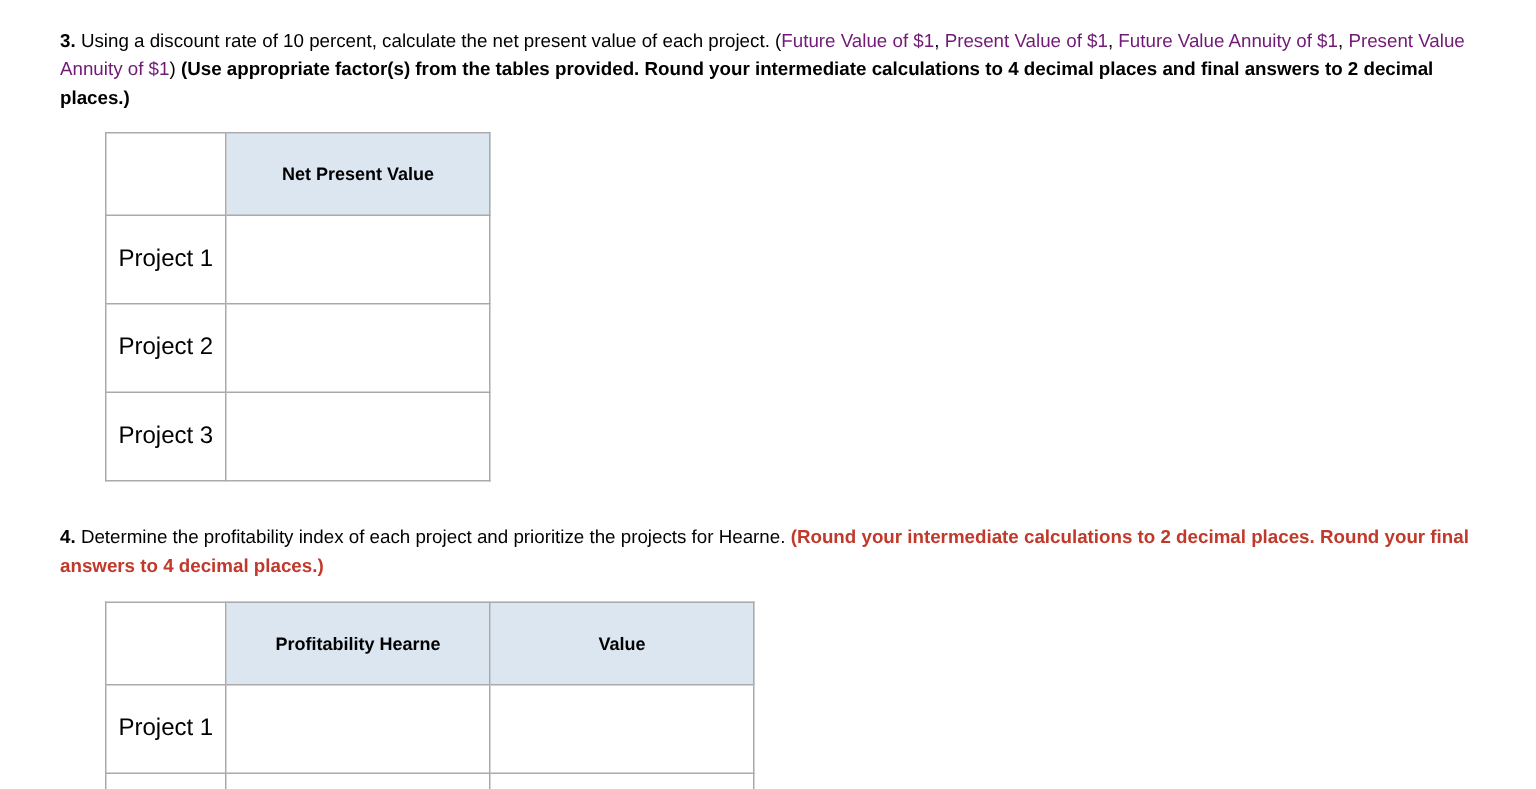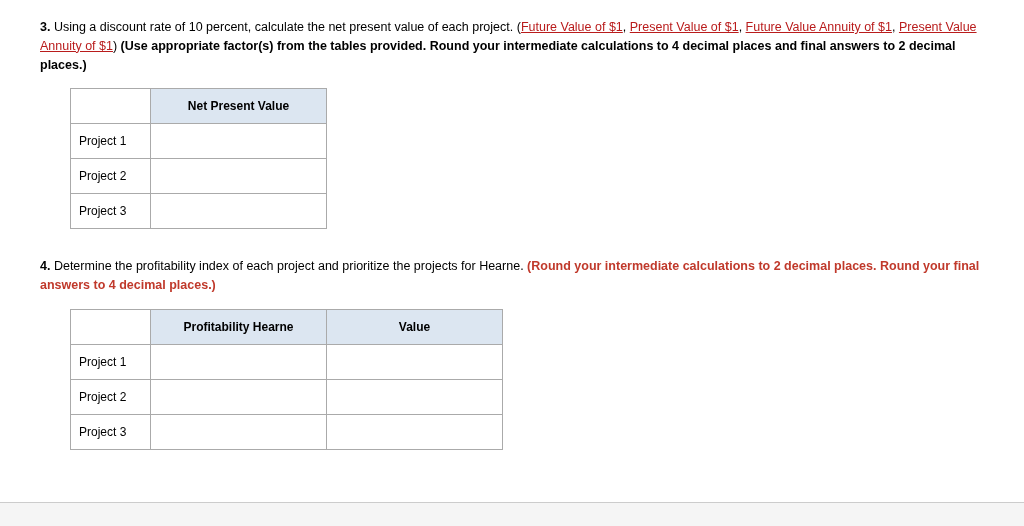--- a/index.html
+++ b/index.html
@@ -26,57 +26,56 @@
       line-height: 1.5;
       margin-bottom: 14px;
       color: #000;
     }
 
     .question-number {
       font-weight: bold;
     }
 
     .link-text {
-      text-decoration: underline;
-      color: #b91c1c;
+      color: #701a75;
     }
 
     .bold-red {
       color: #c0392b;
       font-weight: bold;
     }
 
     .bold-black {
       font-weight: bold;
     }
 
     table {
       border-collapse: collapse;
       margin-left: 30px;
     }
 
     table th, table td {
       border: 1px solid #aaa;
-      padding: 10px 8px;
+      padding: 20px 8px;
       font-size: 12px;
       min-width: 100px;
       height: 22px;
       background: #fff;
     }
 
     table th {
       background: #dce6f1;
       font-weight: bold;
       text-align: center;
     }
 
     table td.label-cell {
       background: #fff;
       min-width: 80px;
-      font-size: 12px;
+      font-size: 16px;
     }
 
     table td.input-cell {
       background: #fff;
       min-width: 130px;
     }
 
     table td.rank-cell {
       background: #fff;
       min-width: 80px;

